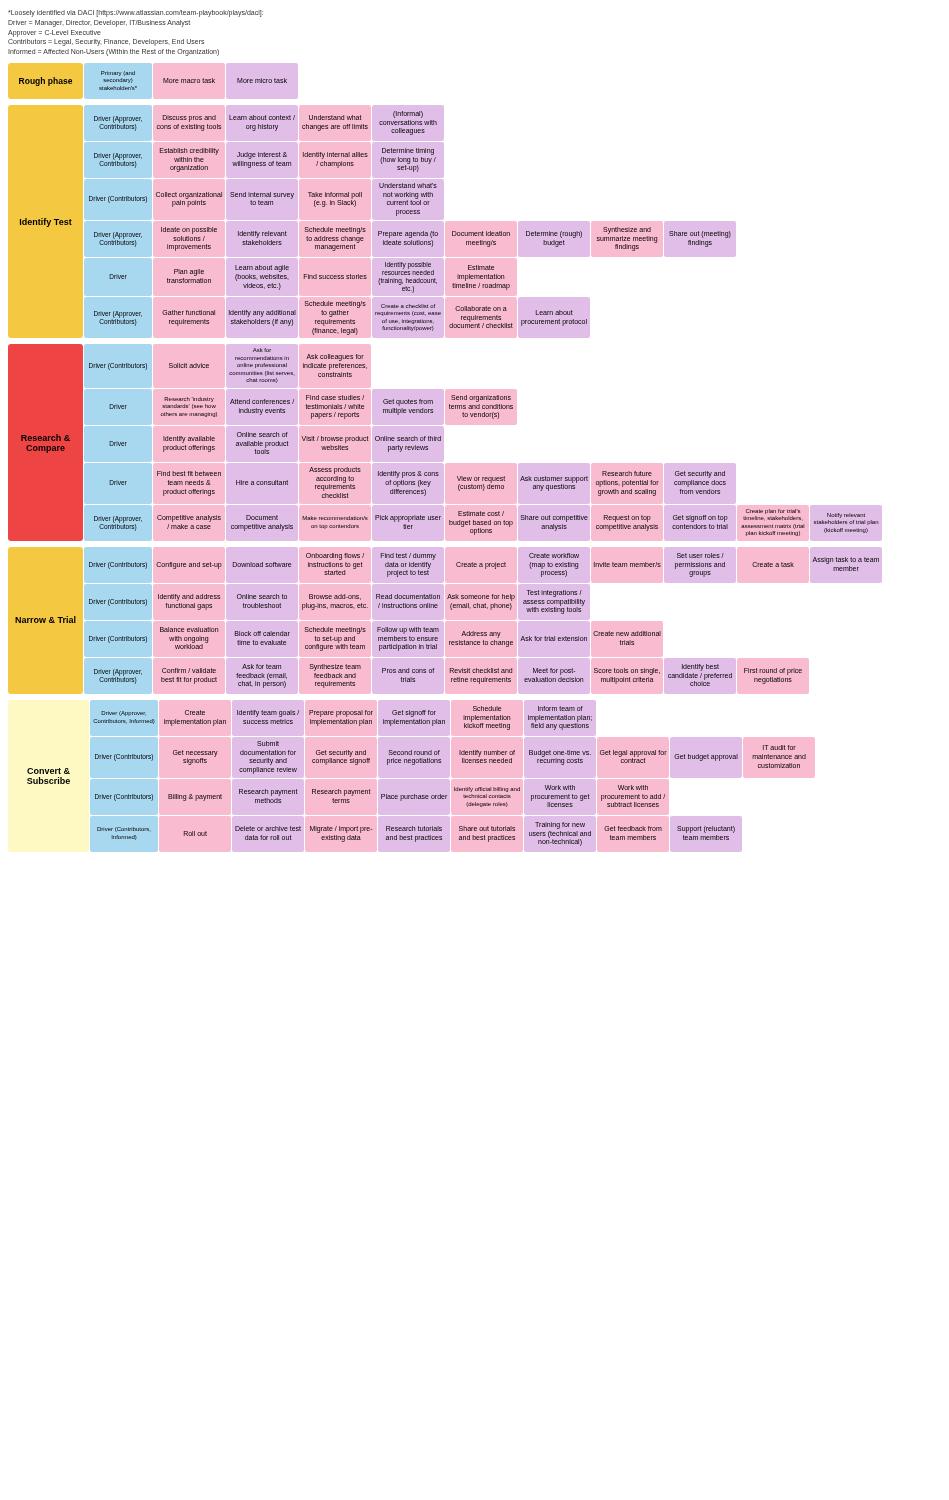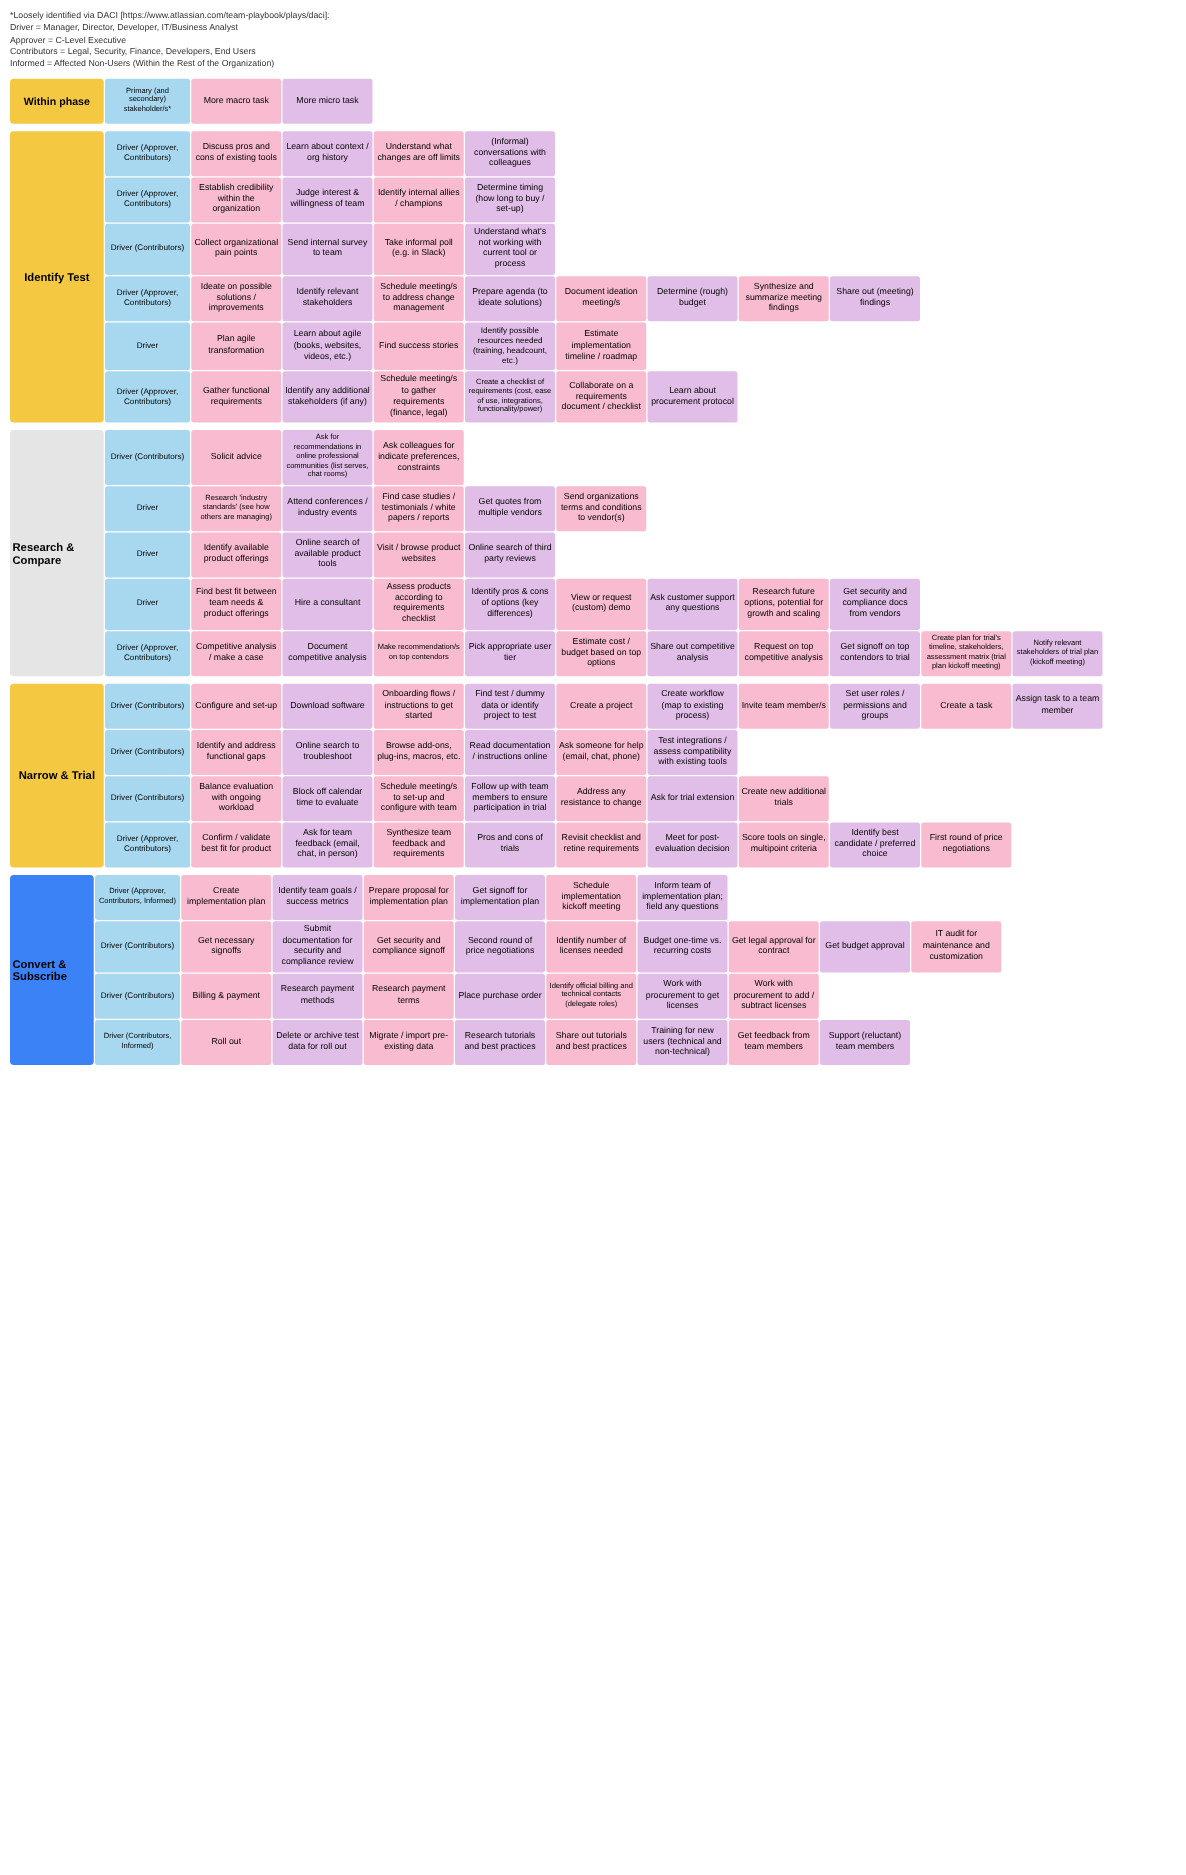--- a/index.html
+++ b/index.html
@@ -74,21 +74,21 @@
     <div>*Loosely identified via DACI [https://www.atlassian.com/team-playbook/plays/daci]:</div>
     <div style="white-space:pre-line;">Driver = Manager, Director, Developer, IT/Business Analyst
 Approver = C-Level Executive
 Contributors = Legal, Security, Finance, Developers, End Users
 Informed = Affected Non-Users (Within the Rest of the Organization)</div>
   </div>
 
   <div class="grid-table">
 
     <div class="grid-row">
-      <div class="cell phase-label">Within phase</div>
+      <div class="cell phase-label">Rough phase</div>
       <div class="cell role-cell" style="font-size:6px;">Primary (and secondary) stakeholder/s*</div>
       <div class="cell task-cell pink">More macro task</div>
       <div class="cell task-cell lavender">More micro task</div>
     </div>
 
     <div style="height:4px;"></div>
     <div class="grid-row">
       <div style="display:flex;flex-direction:column;width:75px;background:#f5c842;border-radius:3px;align-items:center;justify-content:center;padding:4px 2px;font-weight:bold;font-size:9px;text-align:center;">Identify Test</div>
       <div style="display:flex;flex-direction:column;gap:1px;flex:1;">
 
@@ -144,21 +144,21 @@
           <div class="cell task-cell pink">Schedule meeting/s to gather requirements (finance, legal)</div>
           <div class="cell task-cell lavender" style="font-size:6px;">Create a checklist of requirements (cost, ease of use, integrations, functionality/power)</div>
           <div class="cell task-cell pink">Collaborate on a requirements document / checklist</div>
           <div class="cell task-cell lavender">Learn about procurement protocol</div>
         </div>
       </div>
     </div>
 
     <div style="height:4px;"></div>
     <div class="grid-row">
-      <div style="display:flex;flex-direction:column;width:75px;background:#e5e5e5;border-radius:3px;align-items:center;justify-content:center;padding:4px 2px;font-weight:bold;font-size:9px;">Research &amp; Compare</div>
+      <div style="display:flex;flex-direction:column;width:75px;background:#ef4444;border-radius:3px;align-items:center;justify-content:center;padding:4px 2px;font-weight:bold;font-size:9px;text-align:center;">Research &amp; Compare</div>
       <div style="display:flex;flex-direction:column;gap:1px;flex:1;">
 
         <div class="grid-row">
           <div class="cell role-cell">Driver (Contributors)</div>
           <div class="cell task-cell pink">Solicit advice</div>
           <div class="cell task-cell lavender" style="font-size:6px;">Ask for recommendations in online professional communities (list serves, chat rooms)</div>
           <div class="cell task-cell pink">Ask colleagues for indicate preferences, constraints</div>
         </div>
 
         <div class="grid-row">
@@ -256,21 +256,21 @@
           <div class="cell task-cell lavender">Meet for post-evaluation decision</div>
           <div class="cell task-cell pink">Score tools on single, multipoint criteria</div>
           <div class="cell task-cell lavender">Identify best candidate / preferred choice</div>
           <div class="cell task-cell pink">First round of price negotiations</div>
         </div>
       </div>
     </div>
 
     <div style="height:4px;"></div>
     <div class="grid-row">
-      <div style="display:flex;flex-direction:column;width:67px;background:#3b82f6;border-radius:3px;align-items:center;justify-content:center;padding:4px 2px;font-weight:bold;font-size:9px;text-align:left;">Convert &amp; Subscribe</div>
+      <div style="display:flex;flex-direction:column;width:81px;background:#fef9c3;border-radius:3px;align-items:center;justify-content:center;padding:4px 2px;font-weight:bold;font-size:9px;text-align:center;">Convert &amp; Subscribe</div>
       <div style="display:flex;flex-direction:column;gap:1px;flex:1;">
 
         <div class="grid-row">
           <div class="cell role-cell" style="font-size:6px;">Driver (Approver, Contributors, Informed)</div>
           <div class="cell task-cell pink">Create implementation plan</div>
           <div class="cell task-cell lavender">Identify team goals / success metrics</div>
           <div class="cell task-cell pink">Prepare proposal for implementation plan</div>
           <div class="cell task-cell lavender">Get signoff for implementation plan</div>
           <div class="cell task-cell pink">Schedule implementation kickoff meeting</div>
           <div class="cell task-cell lavender">Inform team of implementation plan; field any questions</div>

